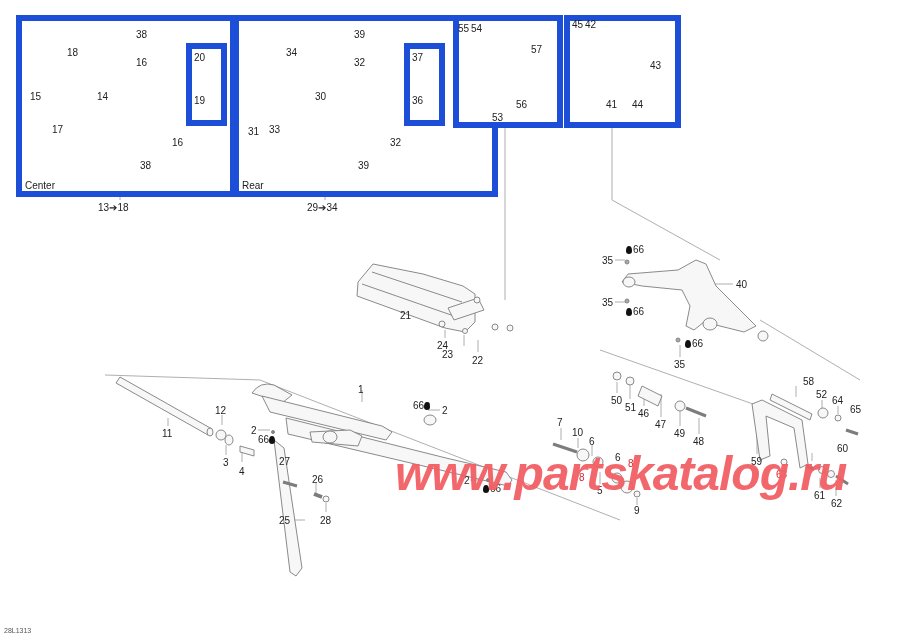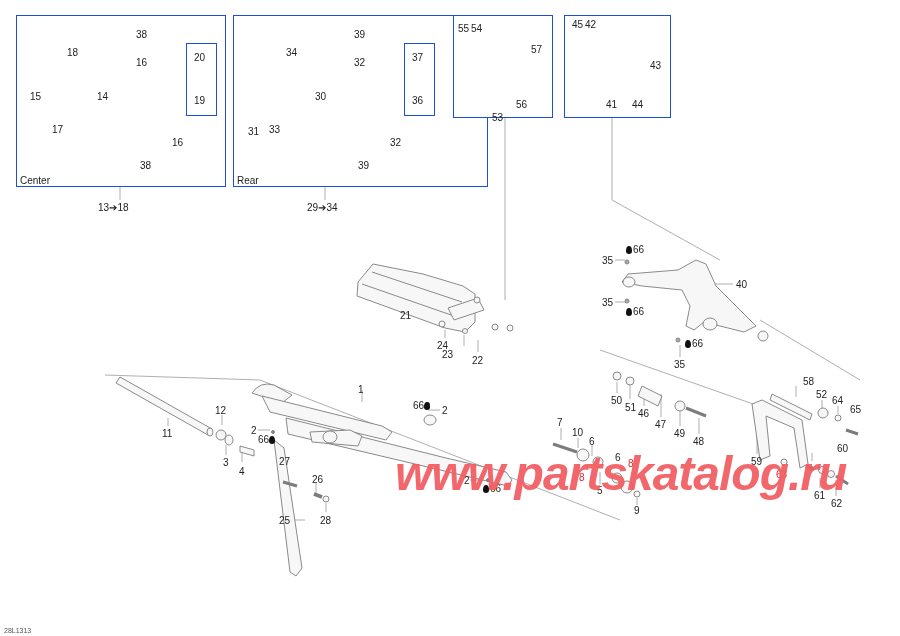--- a/index.html
+++ b/index.html
@@ -1,19 +1,19 @@
 <!DOCTYPE html>
 <html><head>
 <meta charset="utf-8">
 <style>
   html, body { margin:0; padding:0; background:#ffffff; }
   body { width:900px; height:636px; position:relative; overflow:hidden;
          font-family:"Liberation Sans", sans-serif; color:#222; }
   .canvas { position:absolute; left:0; top:0; width:900px; height:636px; }
-  .box { position:absolute; border:1px solid #1d4ed8; background:#fff; }
+  .box { position:absolute; border:6px solid #1d4ed8; background:#fff; }
   .lbl { position:absolute; font-size:10px; line-height:11px; color:#222; white-space:nowrap; }
   .lbl-red { color:#d0292f; }
   .box-title { position:absolute; font-size:10px; color:#222; }
   .range { position:absolute; font-size:10px; color:#222; white-space:nowrap; }
   .drop { display:inline-block; width:6px; height:8px; background:#111;
           border-radius:50% 50% 50% 50% / 60% 60% 40% 40%; vertical-align:-1px; margin-right:1px; }
   .watermark { position:absolute; left:395px; top:446px; font-size:48px; font-weight:bold; font-style:italic;
                color:#f25f64; letter-spacing:-1px; opacity:0.95; white-space:nowrap; }
   .code { position:absolute; left:4px; top:627px; font-size:7px; color:#555; }
   svg { position:absolute; left:0; top:0; }

